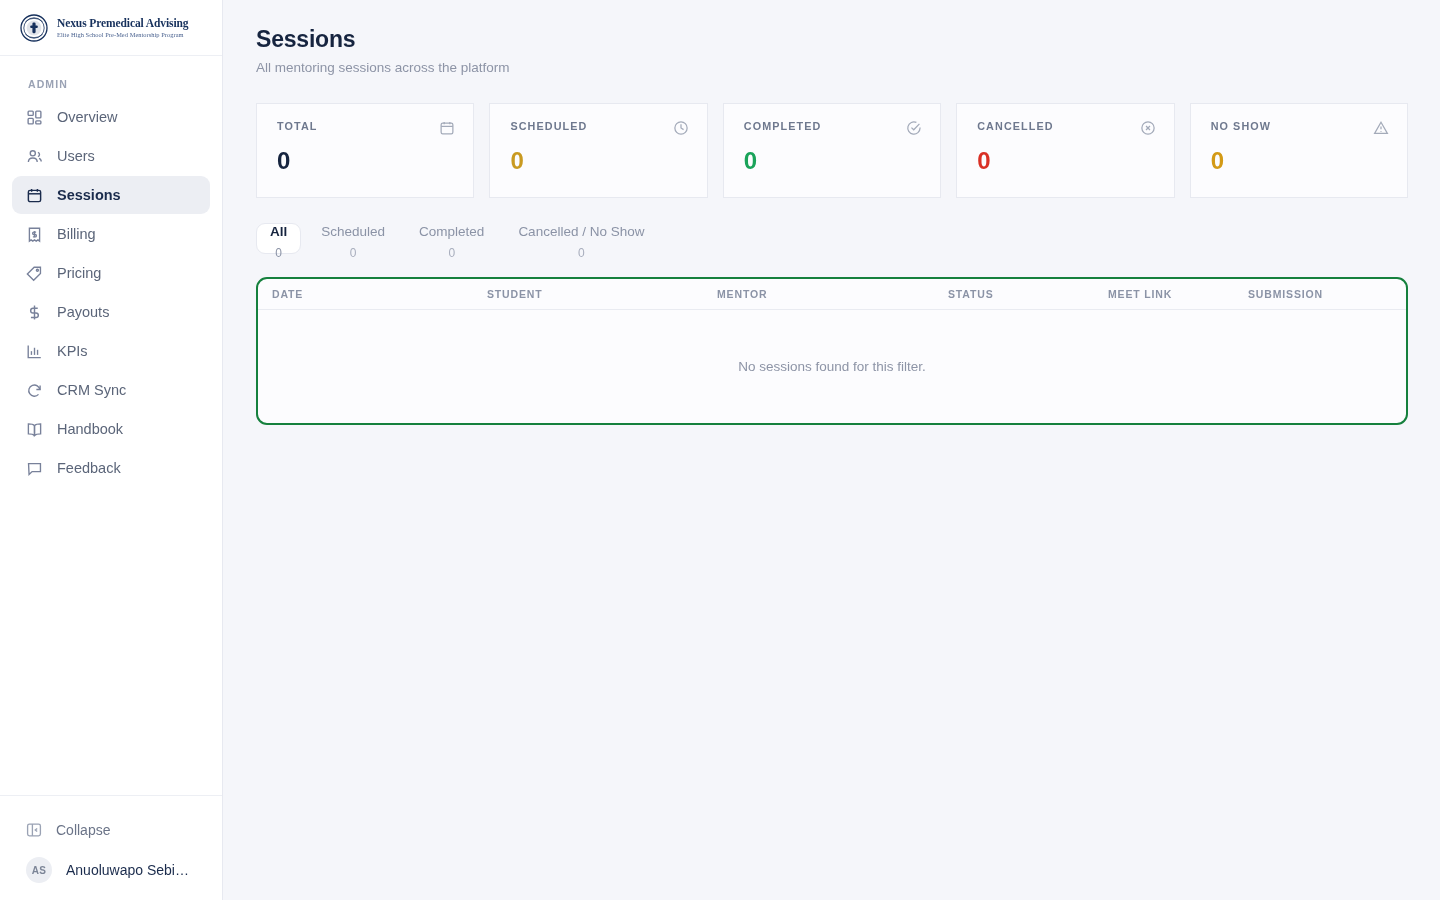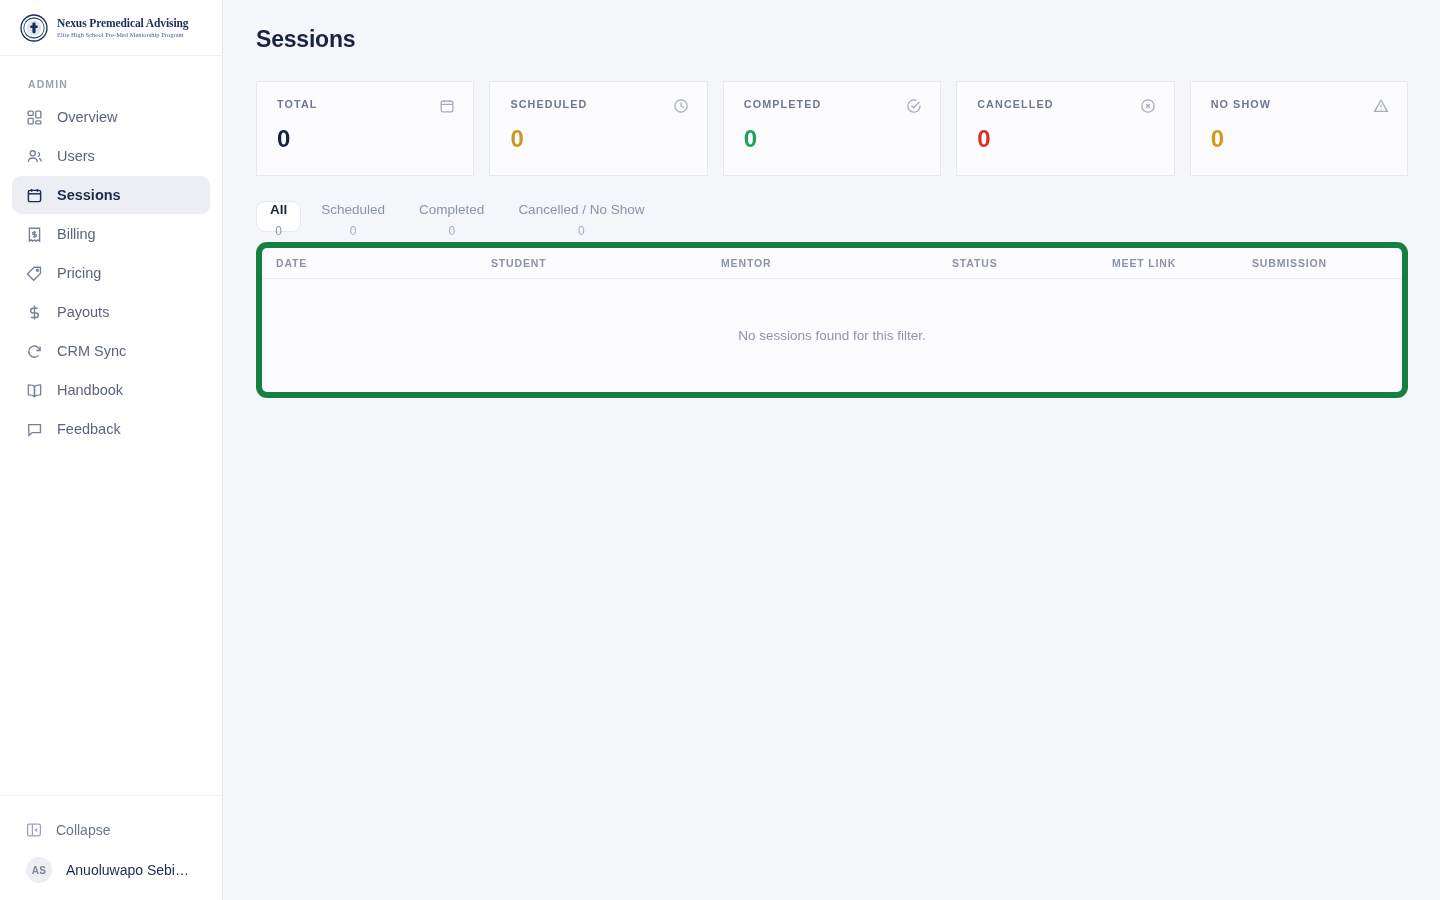--- a/index.html
+++ b/index.html
@@ -105,22 +105,22 @@
     color: #8b93a6; cursor: pointer; background: transparent; border: 1px solid transparent; flex-direction: column;
   }
   .tab.active {
     background: #ffffff; color: #16243f; font-weight: 700;
     border-color: #e7e9f0;
   }
   .tab .cnt { font-size: 12px; color: #a8aebd; font-weight: 400; }
   .tab.active .cnt { color: #8b93a6; }
 
   .table-card {
-    margin-top: 10px; background: #fcfcfe;
-    border: 6px solid #15803d; border-radius: 11px; overflow: hidden;
+    margin-top: 23px; background: #fcfcfe;
+    border: 2px solid #15803d; border-radius: 11px; overflow: hidden;
   }
   .thead { display: flex; height: 31px; align-items: center; border-bottom: 1px solid #e9ebf1; padding: 0 0 0 14px; }
   .th {
     font-size: 10.5px; font-weight: 600; color: #8b93a6; letter-spacing: 0.85px;
   }
   .th.c-date { flex: 0 0 215px; }
   .th.c-student { flex: 0 0 230px; }
   .th.c-mentor { flex: 0 0 231px; }
   .th.c-status { flex: 0 0 160px; }
   .th.c-meet { flex: 0 0 140px; }
@@ -205,20 +205,29 @@
       </a>
 
       <a class="nav-item">
         <svg class="ico" viewBox="0 0 20 20" fill="none" stroke="currentColor" stroke-width="1.7">
           <path d="M10 1.8v16.4"></path>
           <path d="M13.8 5.1H8.2a2.7 2.7 0 0 0 0 5.4h3.6a2.7 2.7 0 0 1 0 5.4H5.8"></path>
         </svg>
         <span>Payouts</span>
       </a>
 
+      <a class="nav-item">
+        <svg class="ico" viewBox="0 0 20 20" fill="none" stroke="currentColor" stroke-width="1.6">
+          <path d="M2.6 2.8v14.4h14.8"></path>
+            <path d="M6.4 14V9.6"></path>
+            <path d="M10 14V5.6"></path>
+            <path d="M13.6 14v-6"></path>
+        </svg>
+        <span>KPIs</span>
+      </a>
 
       <a class="nav-item">
         <svg class="ico" viewBox="0 0 20 20" fill="none" stroke="currentColor" stroke-width="1.6">
           <path d="M16.4 9.3a6.6 6.6 0 1 0-1.7 5.3"></path>
             <path d="M16.6 4.2v4.6h-4.4"></path>
         </svg>
         <span>CRM Sync</span>
       </a>
 
       <a class="nav-item">
@@ -258,20 +267,21 @@
         <span class="user-name">Anuoluwapo Sebio…</span>
       </div>
 
 
     </div>
   </aside>
 
   <main class="main">
 
     <h1 class="page-title">Sessions</h1>
+    <div class="page-sub">All mentoring sessions across the platform</div>
 
     <section class="stats">
 
       <div class="stat-card">
         <div class="stat-head">
           <span class="stat-label">TOTAL</span>
           <svg class="stat-ico" viewBox="0 0 18 18" fill="none" stroke="currentColor" stroke-width="1.4">
             <rect x="2.4" y="3.6" width="13.2" height="12" rx="1.8"></rect>
               <path d="M2.4 7.2h13.2"></path>
             <path d="M5.8 2.2v2.6"></path>

